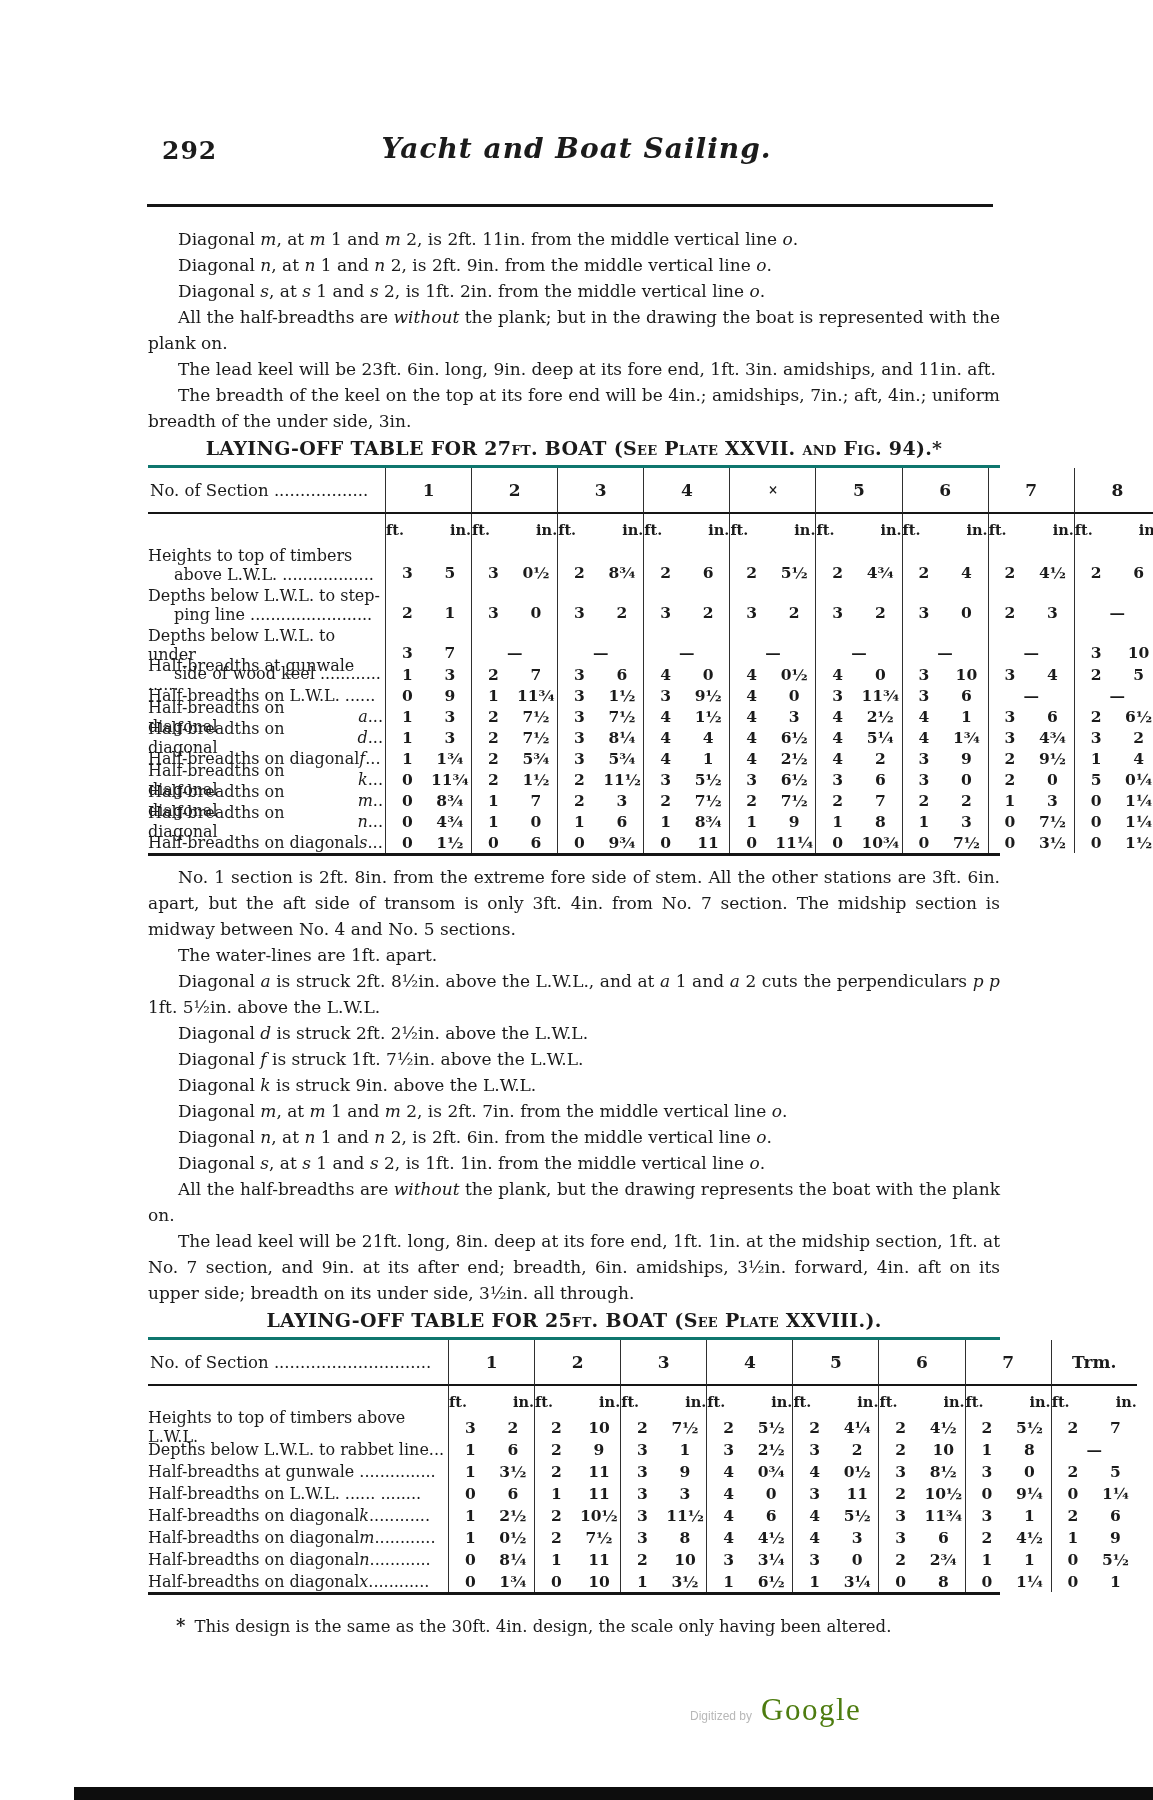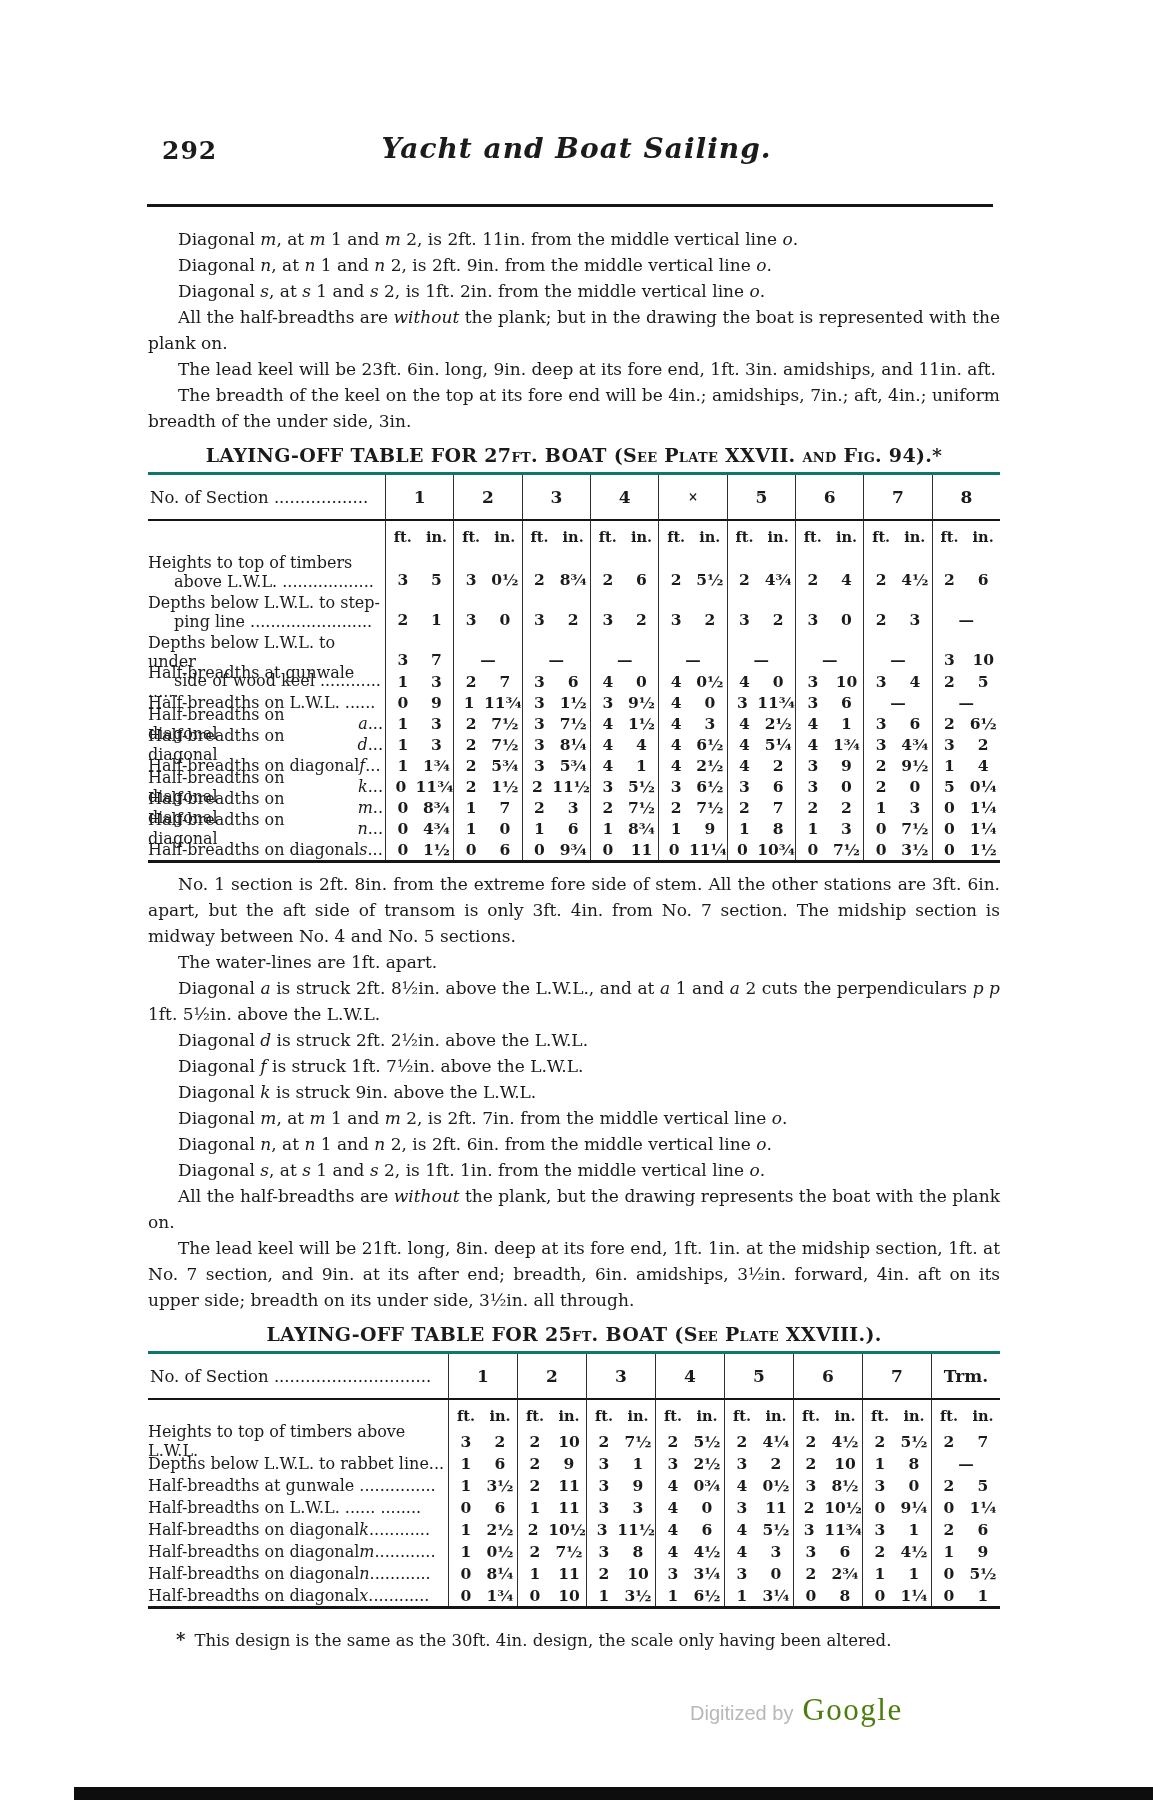--- a/index.html
+++ b/index.html
@@ -8,47 +8,47 @@
     background:#ffffff;color:#1b1b1b;
     font-family:"DejaVu Serif","Liberation Serif",serif;
   }
   .page-number{position:absolute;left:162px;top:136px;font-size:25px;font-weight:bold;letter-spacing:1px;}
   .running-title{position:absolute;left:0;top:132px;width:100%;text-align:center;
     font-style:italic;font-weight:bold;font-size:28px;letter-spacing:1px;}
   .header-rule{position:absolute;left:147px;right:160px;top:204px;height:3px;background:#161616;}
   .content{position:absolute;left:148px;top:226px;width:852px;}
   .para{font-size:17px;line-height:26px;margin:0;text-align:justify;text-indent:30px;}
   .para i{font-size:17px;}
-  .table-title{margin:10px 0 6px 0;text-align:center;font-weight:bold;font-size:19px;
+  .table-title{margin:3px 0 6px 0;text-align:center;font-weight:bold;font-size:19px;
     font-variant:small-caps;letter-spacing:0.3px;}
   .lay-table{display:grid;width:100%;border-top:3px solid #0f766e;border-bottom:3px solid #151515;}
   .cell{box-sizing:border-box;}
   .dcol{border-left:1px solid #2f2f2f;}
   .headrow{height:46px;display:flex;align-items:center;justify-content:center;
     font-weight:bold;font-size:17px;border-bottom:2px solid #151515;}
   .labelcell.headrow{justify-content:flex-start;font-weight:normal;font-size:16.5px;padding-left:2px;}
   .headrow.mark{font-size:12px;}
-  .subhead{height:30px;display:flex;align-items:center;font-weight:bold;font-size:14.5px;}
+  .subhead{height:30px;display:flex;align-items:center;font-weight:bold;font-size:14.5px;gap:46px;}
   .subhead span{flex:1;text-align:center;}
   .labelcell{font-size:16px;padding-right:2px;}
   .labelcell:not(.headrow):not(.tall):not(.subhead){height:21px;display:flex;align-items:center;}
   .labelcell.tall{height:40px;display:block;line-height:19px;padding-top:2px;}
   .labelcell .l2{padding-left:26px;}
   .val{display:flex;align-items:center;font-weight:bold;font-size:15.5px;height:21px;}
   .val.tall{height:40px;align-items:flex-end;padding-bottom:2px;}
   .val .ft,.val .in{flex:1;text-align:center;}
   .dash{width:100%;text-align:center;}
   .subhead.labelcell{font-weight:normal;}
   .t2 .val{height:22px;}
   .t2 .labelcell:not(.headrow):not(.subhead){height:22px;}
   .footnote{margin-top:20px;padding-left:28px;font-size:16.5px;display:flex;align-items:baseline;}
   .footnote .mark{font-weight:bold;margin-right:9px;font-size:18px;}
   .mid-block{margin-top:8px;}
   .watermark{position:absolute;left:690px;top:1692px;white-space:nowrap;}
-  .watermark .dig{font-family:"Liberation Sans","DejaVu Sans",sans-serif;font-size:20px;color:#b8b8b8;margin-right:9px;}
+  .watermark .dig{font-family:"Liberation Sans","DejaVu Sans",sans-serif;font-size:12px;color:#b8b8b8;margin-right:9px;}
   .watermark .google{font-family:"Liberation Serif","DejaVu Serif",serif;font-size:31px;color:#4d7c0f;letter-spacing:1.5px;}
   .bottom-bar{position:absolute;left:74px;right:0;bottom:0;height:13px;background:#0d0d0d;}
 </style>
 </head>
 <body>
 
 <div class="page-number">292</div>
 <div class="running-title">Yacht and Boat Sailing.</div>
 <div class="header-rule"></div>
 

